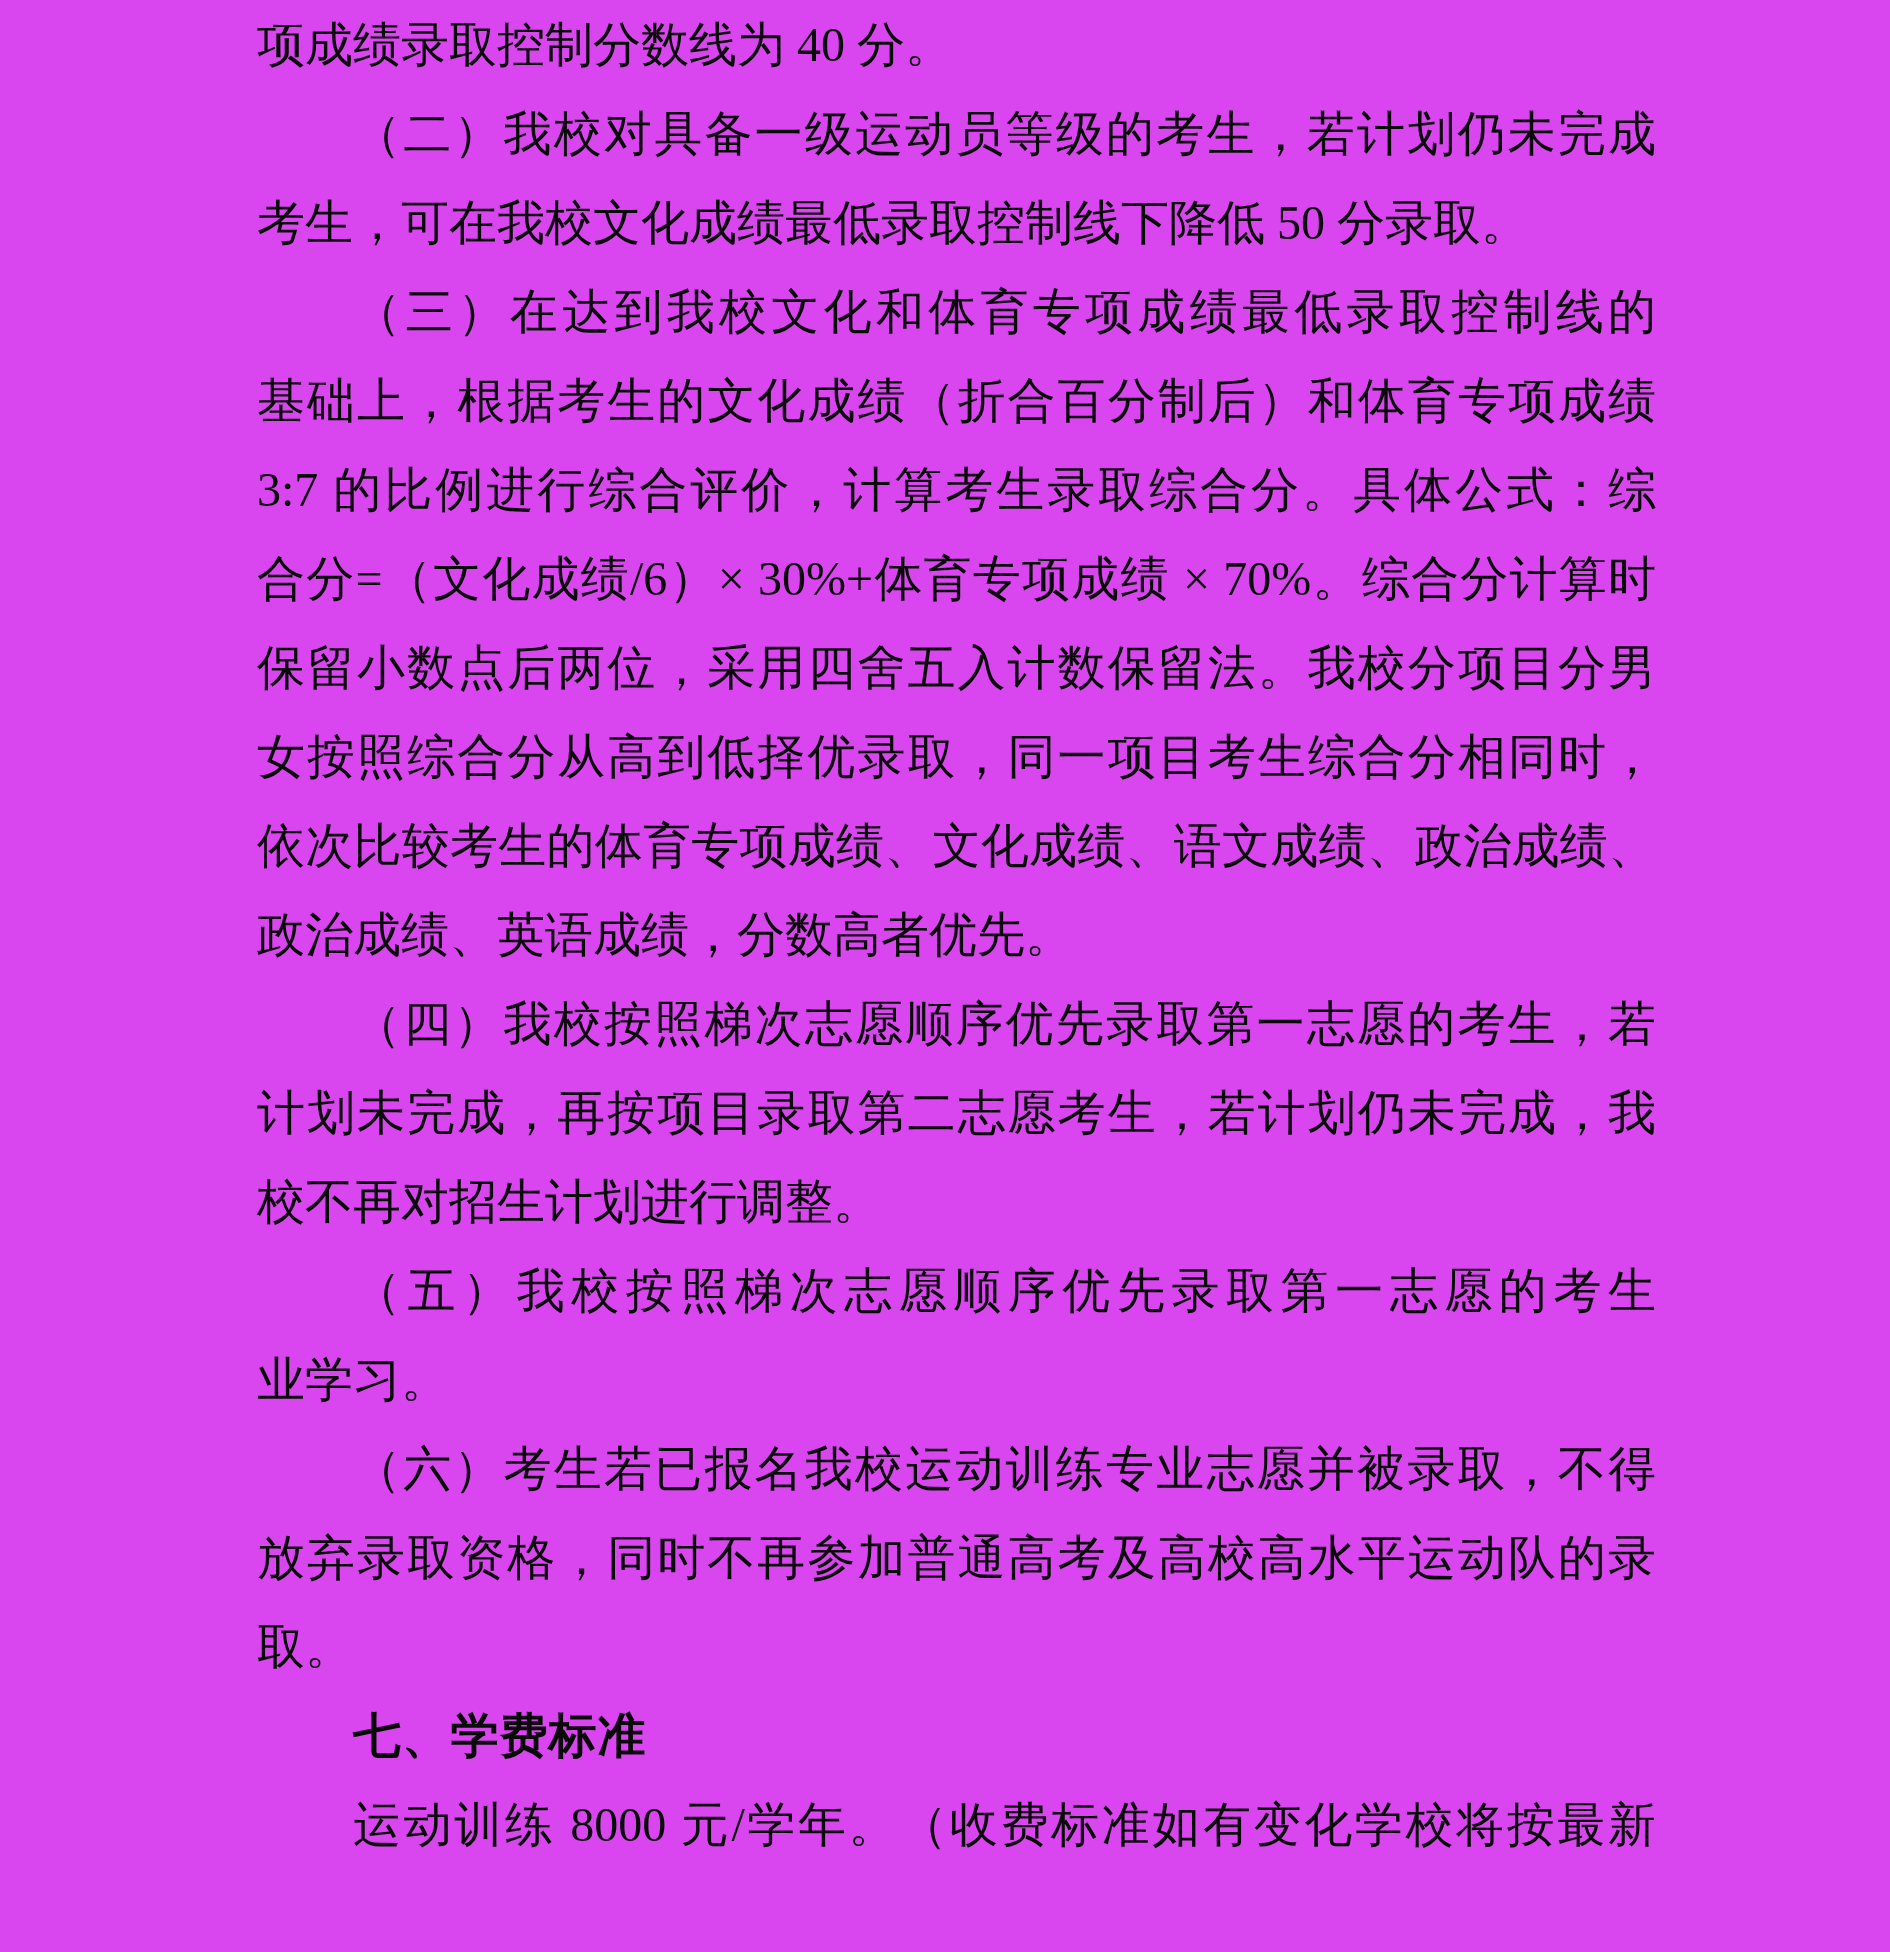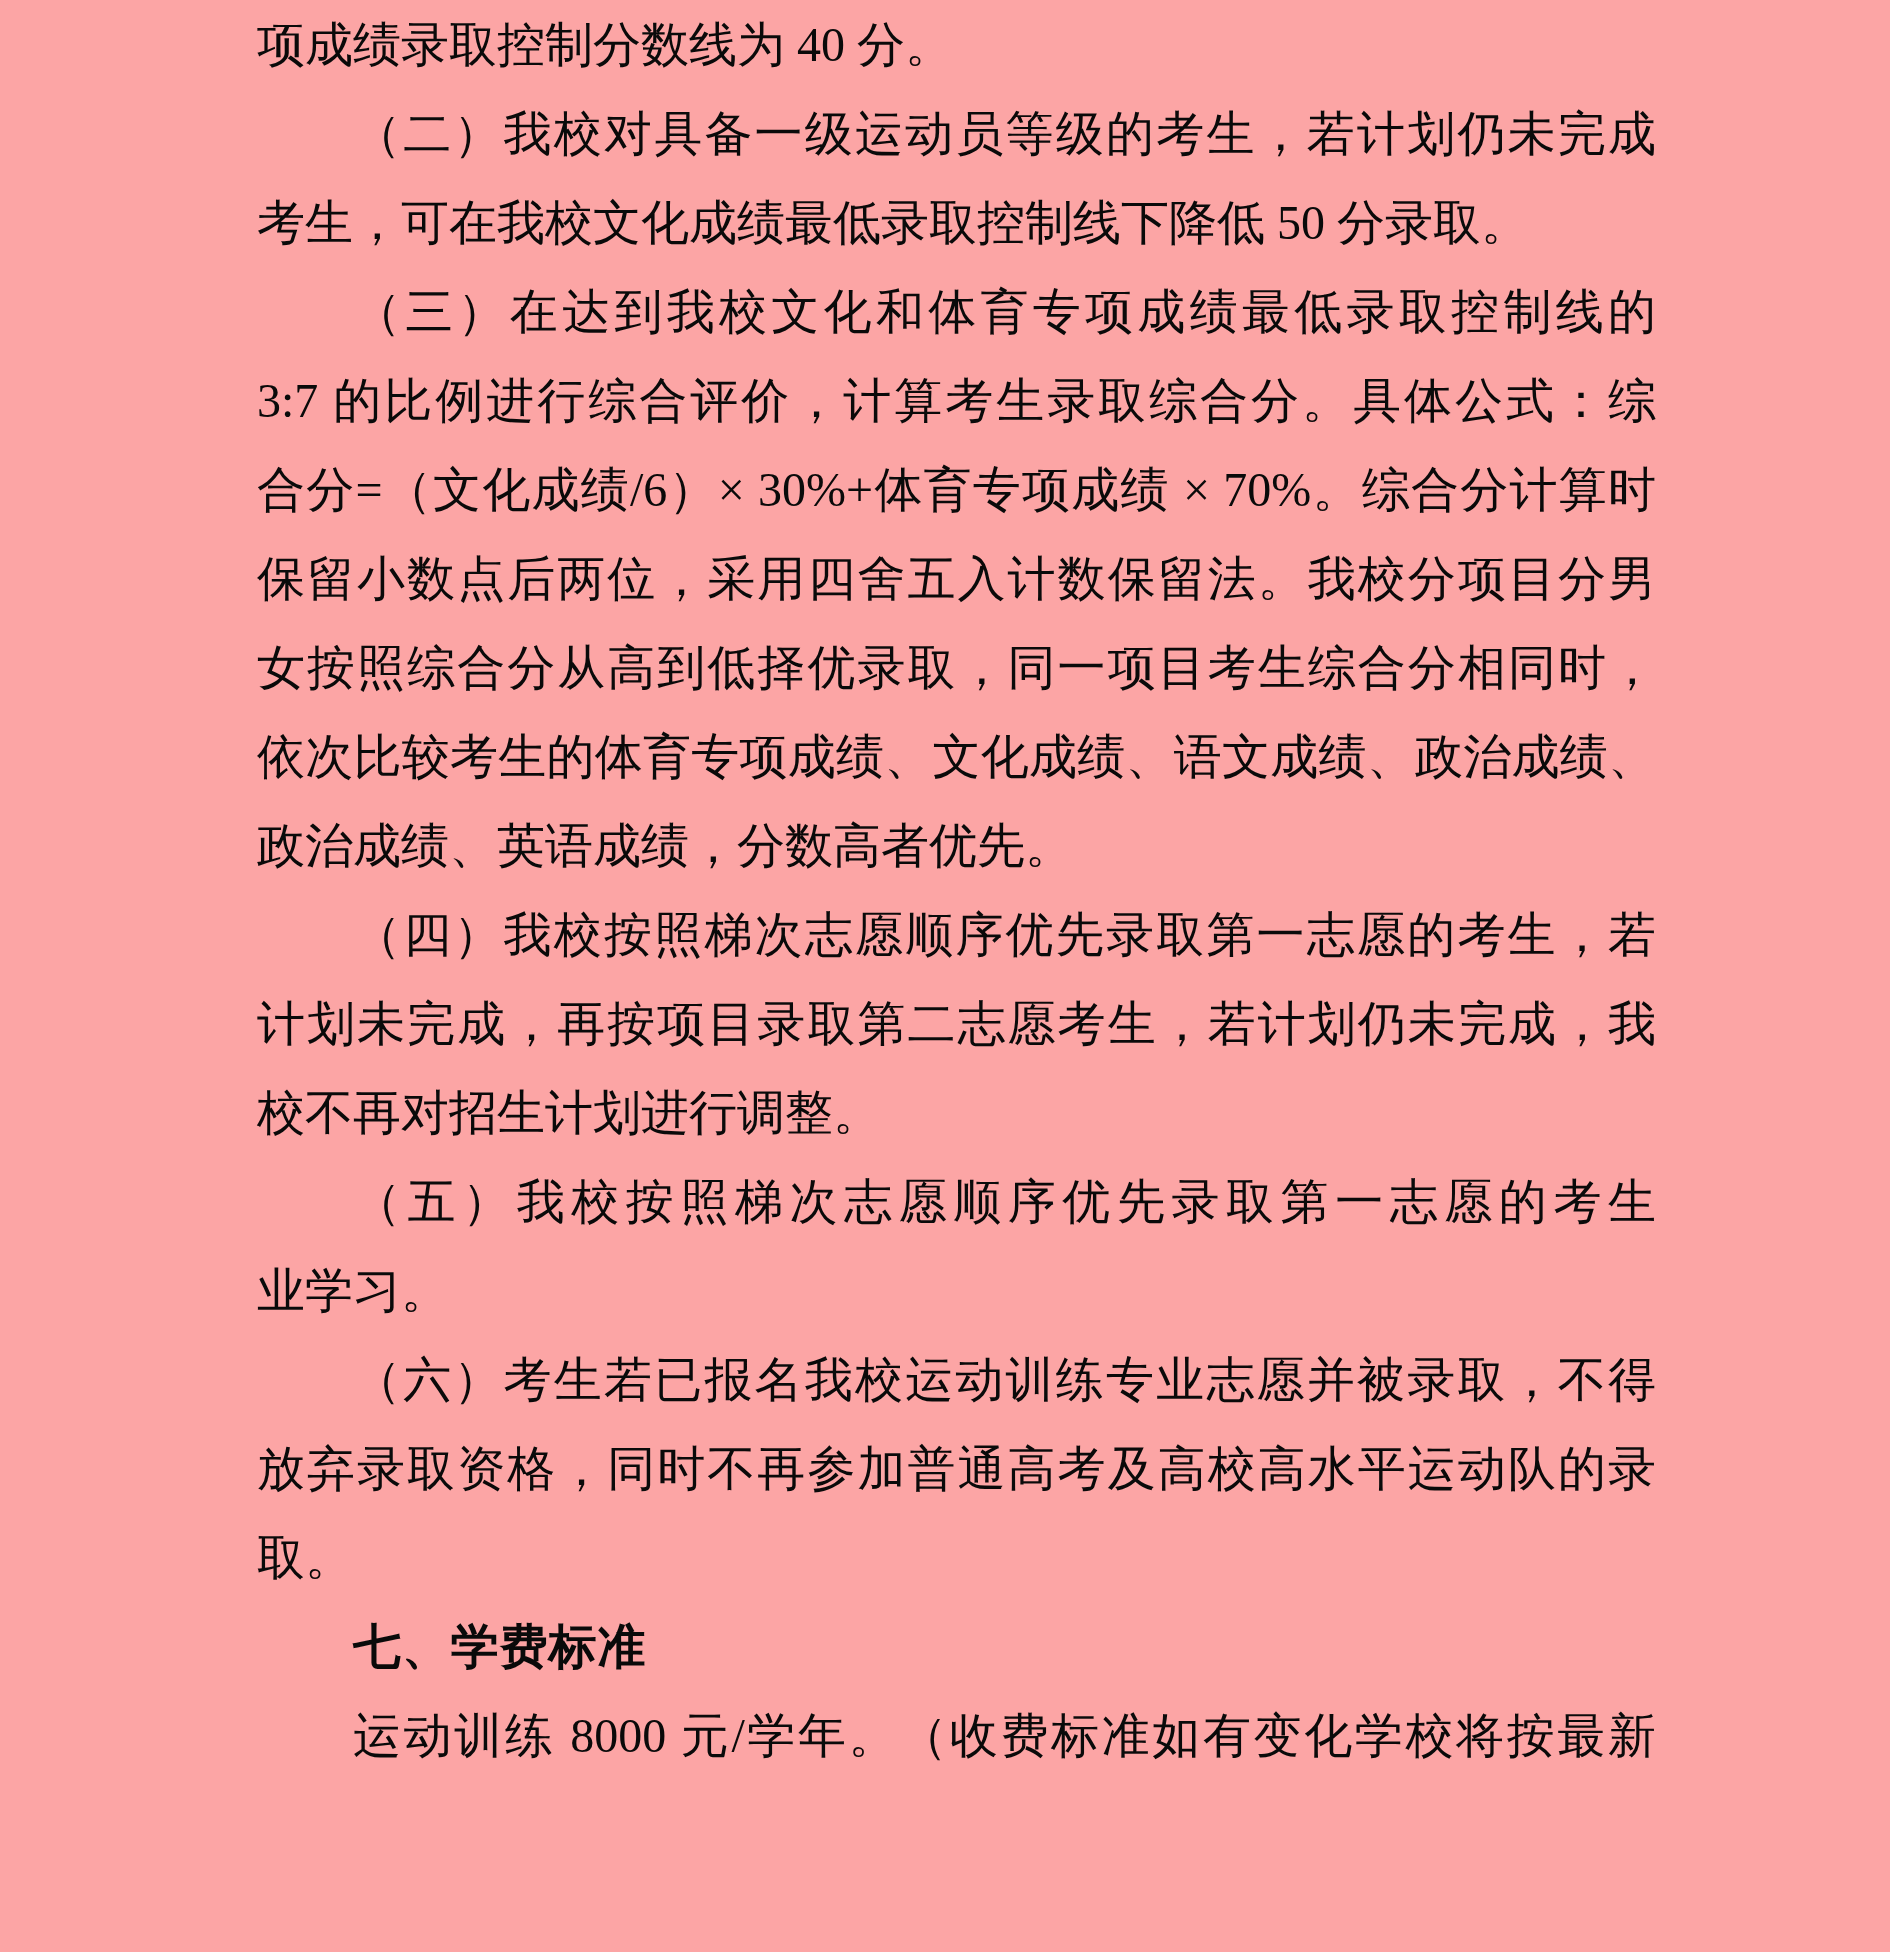--- a/index.html
+++ b/index.html
@@ -40,26 +40,27 @@
   }
   .line.heading {
     font-family: "Liberation Sans", "DejaVu Sans", sans-serif;
     font-weight: bold;
     letter-spacing: 0.9px;
   }
 </style>
 </head>
 <body>
 
-<div class="page" style="background: #fca5a5; color: rgb(10, 10, 10);">
+<div class="page" style="background: #d946ef; color: rgb(10, 10, 10);">
   <div class="content" id="lines">
       <div class="line">项成绩录取控制分数线为 40 分。</div>
       <div class="line justify indent">（二）我校对具备一级运动员等级的考生，若计划仍未完成</div>
       <div class="line">考生，可在我校文化成绩最低录取控制线下降低 50 分录取。</div>
       <div class="line justify indent">（三）在达到我校文化和体育专项成绩最低录取控制线的</div>
+      <div class="line justify">基础上，根据考生的文化成绩（折合百分制后）和体育专项成绩</div>
       <div class="line justify">3:7 的比例进行综合评价，计算考生录取综合分。具体公式：综</div>
       <div class="line justify">合分=（文化成绩/6）× 30%+体育专项成绩 × 70%。综合分计算时</div>
       <div class="line justify">保留小数点后两位，采用四舍五入计数保留法。我校分项目分男</div>
       <div class="line justify">女按照综合分从高到低择优录取，同一项目考生综合分相同时，</div>
       <div class="line justify">依次比较考生的体育专项成绩、文化成绩、语文成绩、政治成绩、</div>
       <div class="line">政治成绩、英语成绩，分数高者优先。</div>
       <div class="line justify indent">（四）我校按照梯次志愿顺序优先录取第一志愿的考生，若</div>
       <div class="line justify">计划未完成，再按项目录取第二志愿考生，若计划仍未完成，我</div>
       <div class="line">校不再对招生计划进行调整。</div>
       <div class="line justify indent">（五）我校按照梯次志愿顺序优先录取第一志愿的考生</div>

